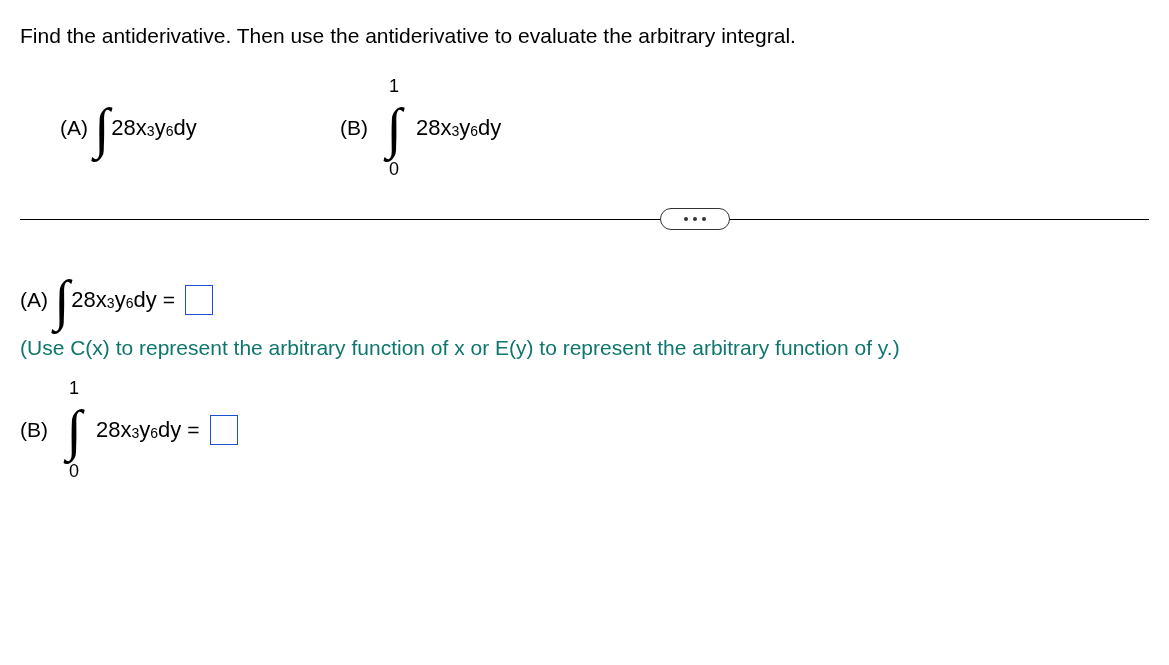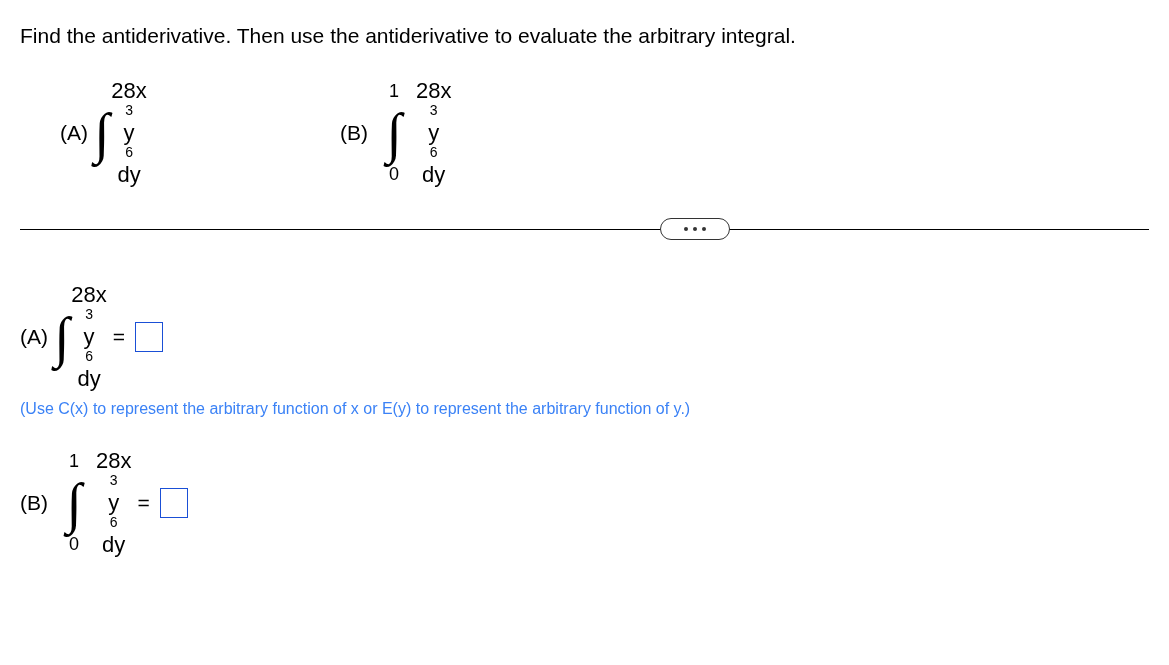--- a/index.html
+++ b/index.html
@@ -29,24 +29,23 @@
       align-items: center;
       position: relative;
     }
     .int-sign {
       font-size: 56px;
       line-height: 1;
       font-family: 'Times New Roman', serif;
     }
     .int-body {
       display: inline-flex;
-      align-items: center;
+      align-items: flex-end;
       font-size: 22px;
       margin-left: 2px;
-      flex-direction: column;
     }
     .sup { font-size: 14px; vertical-align: super; position: relative; top: -2px; }
     .limits-stack {
       display: inline-flex;
       flex-direction: column;
       align-items: center;
       position: relative;
       width: 40px;
       height: 100px;
       justify-content: center;
@@ -91,23 +90,23 @@
       margin-bottom: 8px;
     }
     .ans-box {
       display: inline-block;
       width: 28px;
       height: 30px;
       border: 1.5px solid #1a4fd6;
       margin-left: 4px;
     }
     .hint {
-      color: #3b82f6;
-      font-size: 16px;
-      margin-bottom: 30px;
+      color: #0f766e;
+      font-size: 21px;
+      margin-bottom: 20px;
     }
     .eq { margin: 0 6px; }
   </style>
 </head>
 <body>
 
 <div class="prompt">Find the antiderivative. Then use the antiderivative to evaluate the arbitrary integral.</div>
 
 <div class="row">
   <div class="col-a">

